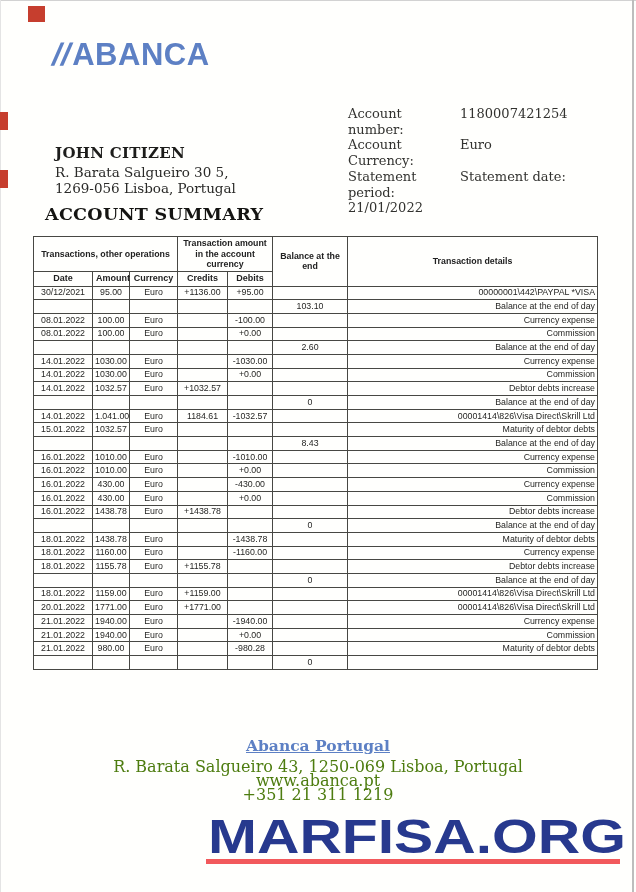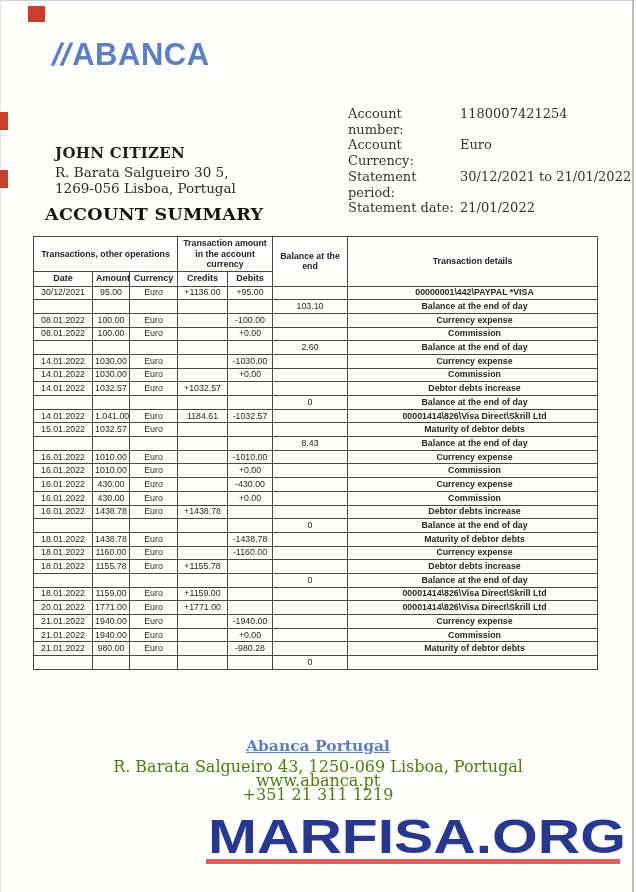--- a/index.html
+++ b/index.html
@@ -40,21 +40,21 @@
   table { border-collapse:collapse; table-layout:fixed; width:564px;
           font-family:"Liberation Sans", sans-serif; }
   col.w0{width:59px} col.w1{width:37px} col.w2{width:48px} col.w3{width:50px}
   col.w4{width:45px} col.w5{width:75px} col.w6{width:250px}
   th, td { border:1px solid var(--table_border,#474743); }
   thead th { font-size:8.8px; font-weight:bold; text-align:center; padding:1px 3px; line-height:10.5px; color:#222; }
   .group-row th { height:26px; }
   .col-row th { height:15px; font-size:9px; }
   tbody td { height:13.7px; font-size:8.8px; line-height:11px; text-align:center;
              padding:0 2px; white-space:nowrap; overflow:hidden; color:#262624; }
-  tbody td.c6 { text-align:center; padding-left:6px;font-weight:bold; }
+  tbody td.c6 { text-align:right; padding-left:6px; }
 
   
   .footer { position:absolute; left:0; top:736px; width:636px; text-align:center; }
   .footer-name { font-size:15.5px; font-weight:bold; color:var(--brand_blue,#5d80c4); margin-bottom:5px;text-decoration:underline; }
   .footer-line { font-size:16px; line-height:14.2px; color:#4d7c0f; }
 
   
   .watermark { position:absolute; left:202px; top:810px; width:430px; height:64px; }
   .watermark svg { display:block; }
   .watermark-underline { position:absolute; left:4px; top:49px; width:414px; height:5px;
@@ -80,21 +80,20 @@
     <div class="customer-line">R. Barata Salgueiro 30 5,</div>
     <div class="customer-line">1269-056 Lisboa, Portugal</div>
   </div>
 
   <div class="acct">
     <div>Account number:</div>
     <div>1180007421254</div>
     <div>Account Currency:</div>
     <div>Euro</div>
     <div>Statement period:</div>
-    <div>30/12/2021 to 21/01/2022</div>
     <div>Statement date:</div>
     <div>21/01/2022</div>
   </div>
 
   <div class="summary-title">ACCOUNT SUMMARY</div>
 
   <div class="tbl-wrap">
     <table>
       <colgroup>
         <col class="w0">

